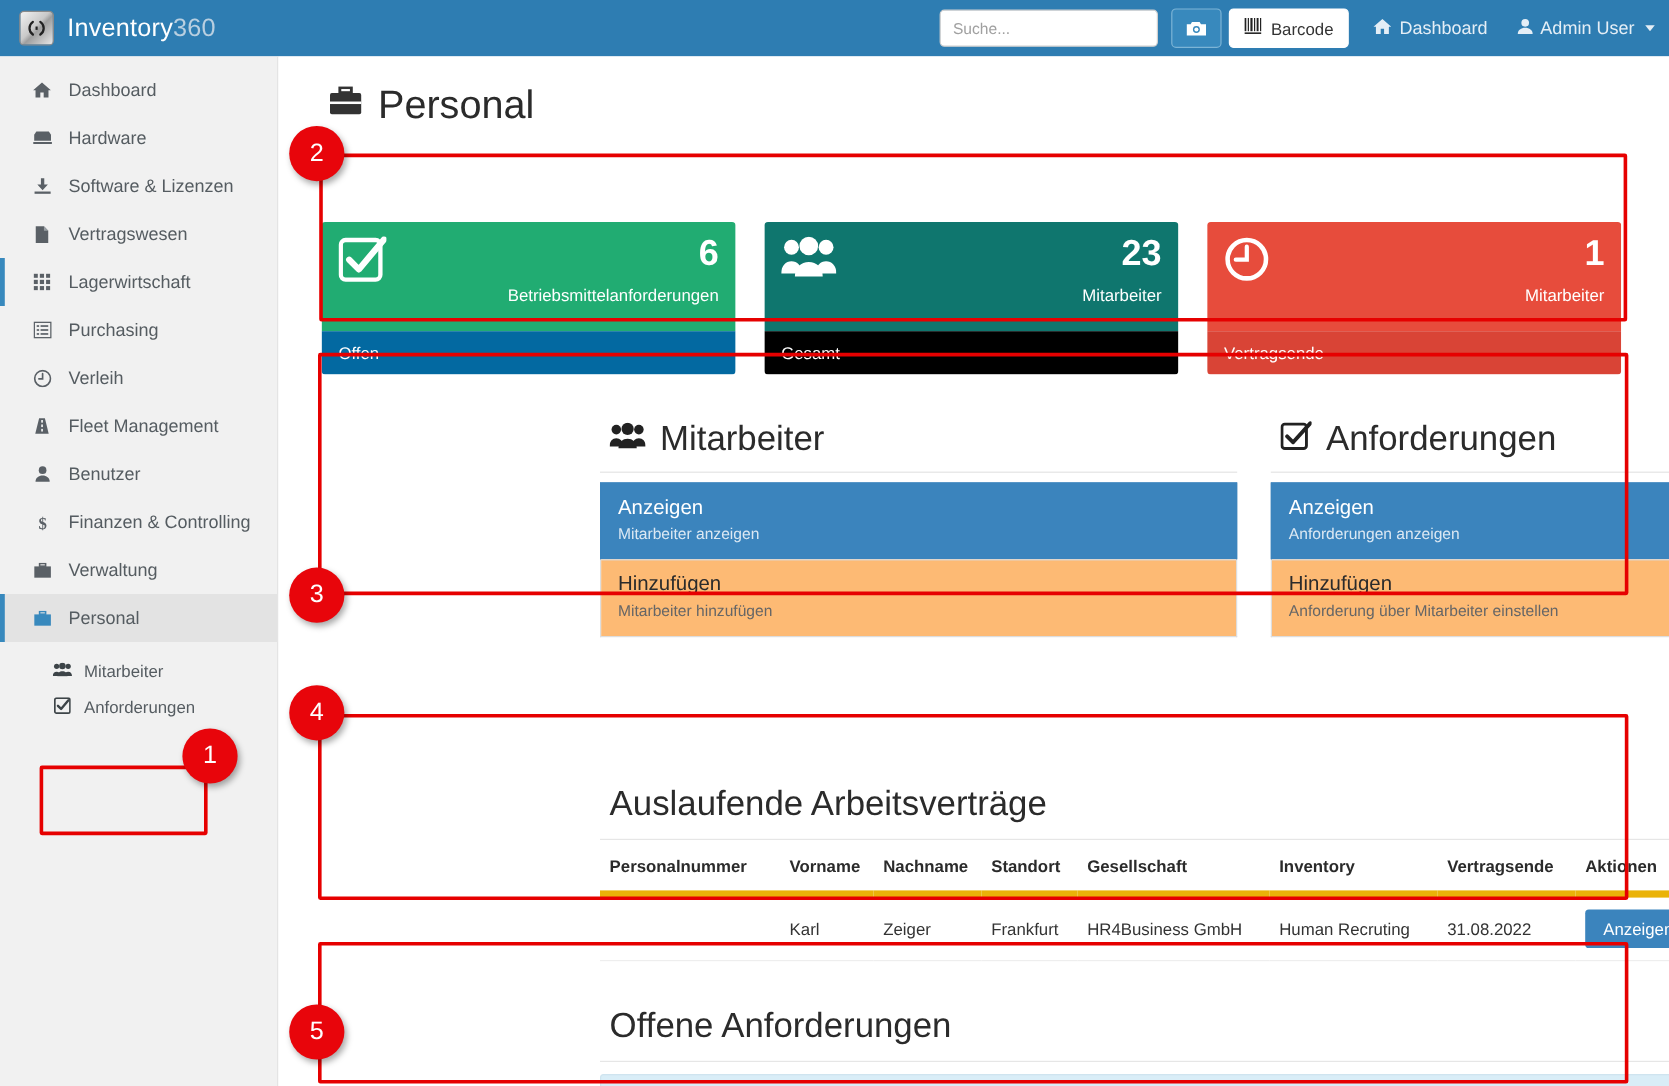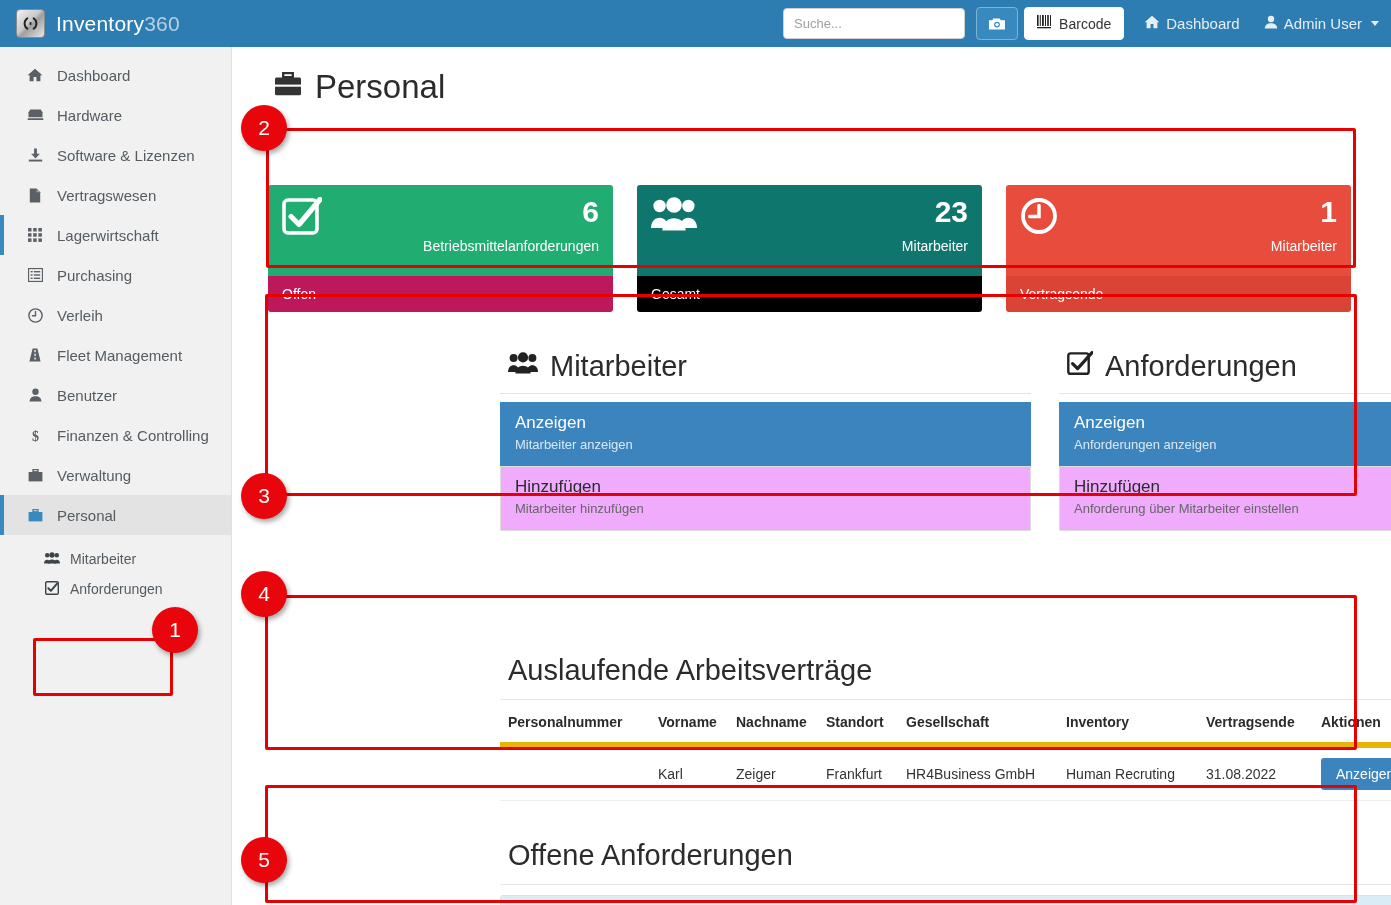--- a/index.html
+++ b/index.html
@@ -133,21 +133,21 @@
   }
   .card-ic { font-size: 37px; line-height: 1; color: #fff; }
   .card-right { text-align: right; color: #fff; }
   .card-num { font-size: 30px; font-weight: bold; line-height: 1; }
   .card-lbl { font-size: 14px; margin-top: 11px; }
   .card-foot {
     height: 36px; display: flex; align-items: center;
     padding: 0 14px; color: #fff; font-size: 14px;
   }
   .card.green .card-body { background: #21ac72; }
-  .card.green .card-foot { background: #be185d; }
+  .card.green .card-foot { background: #0369a1; }
   .card.blue .card-body { background: #0f766e; }
   .card.blue .card-foot { background: #000000; }
   .card.red .card-body { background: #e74c3c; }
   .card.red .card-foot { background: #d94436; }
 
   
   .panels {
     position: absolute; top: 299px; left: 268px;
     width: 1090px; display: flex; gap: 28px;
   }
@@ -158,21 +158,21 @@
     border-bottom: 1px solid #e4e4e4;
   }
   .panel-head .ic { font-size: 23px; color:#222; }
   .list { border: 1px solid #dddddd; border-top: none; margin-top: 9px; }
   .list-item { padding: 9px 14px 11px 14px; cursor: pointer; }
   .list-item .t1 { font-size: 17px; line-height: 1.35; }
   .list-item .t2 { font-size: 13px; line-height: 1.5; }
   .list-item.active { background: #3b84bd; border: 1px solid #3b84bd; margin: -1px -1px 0 -1px; }
   .list-item.active .t1 { color: #ffffff; }
   .list-item.active .t2 { color: #dbe8f3; }
-  .list-item.plain { background:#f0abfc; border-top: 1px solid #ddd; }
+  .list-item.plain { background:#fdba74; border-top: 1px solid #ddd; }
   .list-item.plain .t1 { color: #2b2b2b; }
   .list-item.plain .t2 { color: #666; }
 
   
   .section-title {
     font-size: 29px; color: #2b2b2b; font-weight: normal;
   }
   .contracts {
     position: absolute; top: 600px; left: 268px; width: 1088px;
   }

